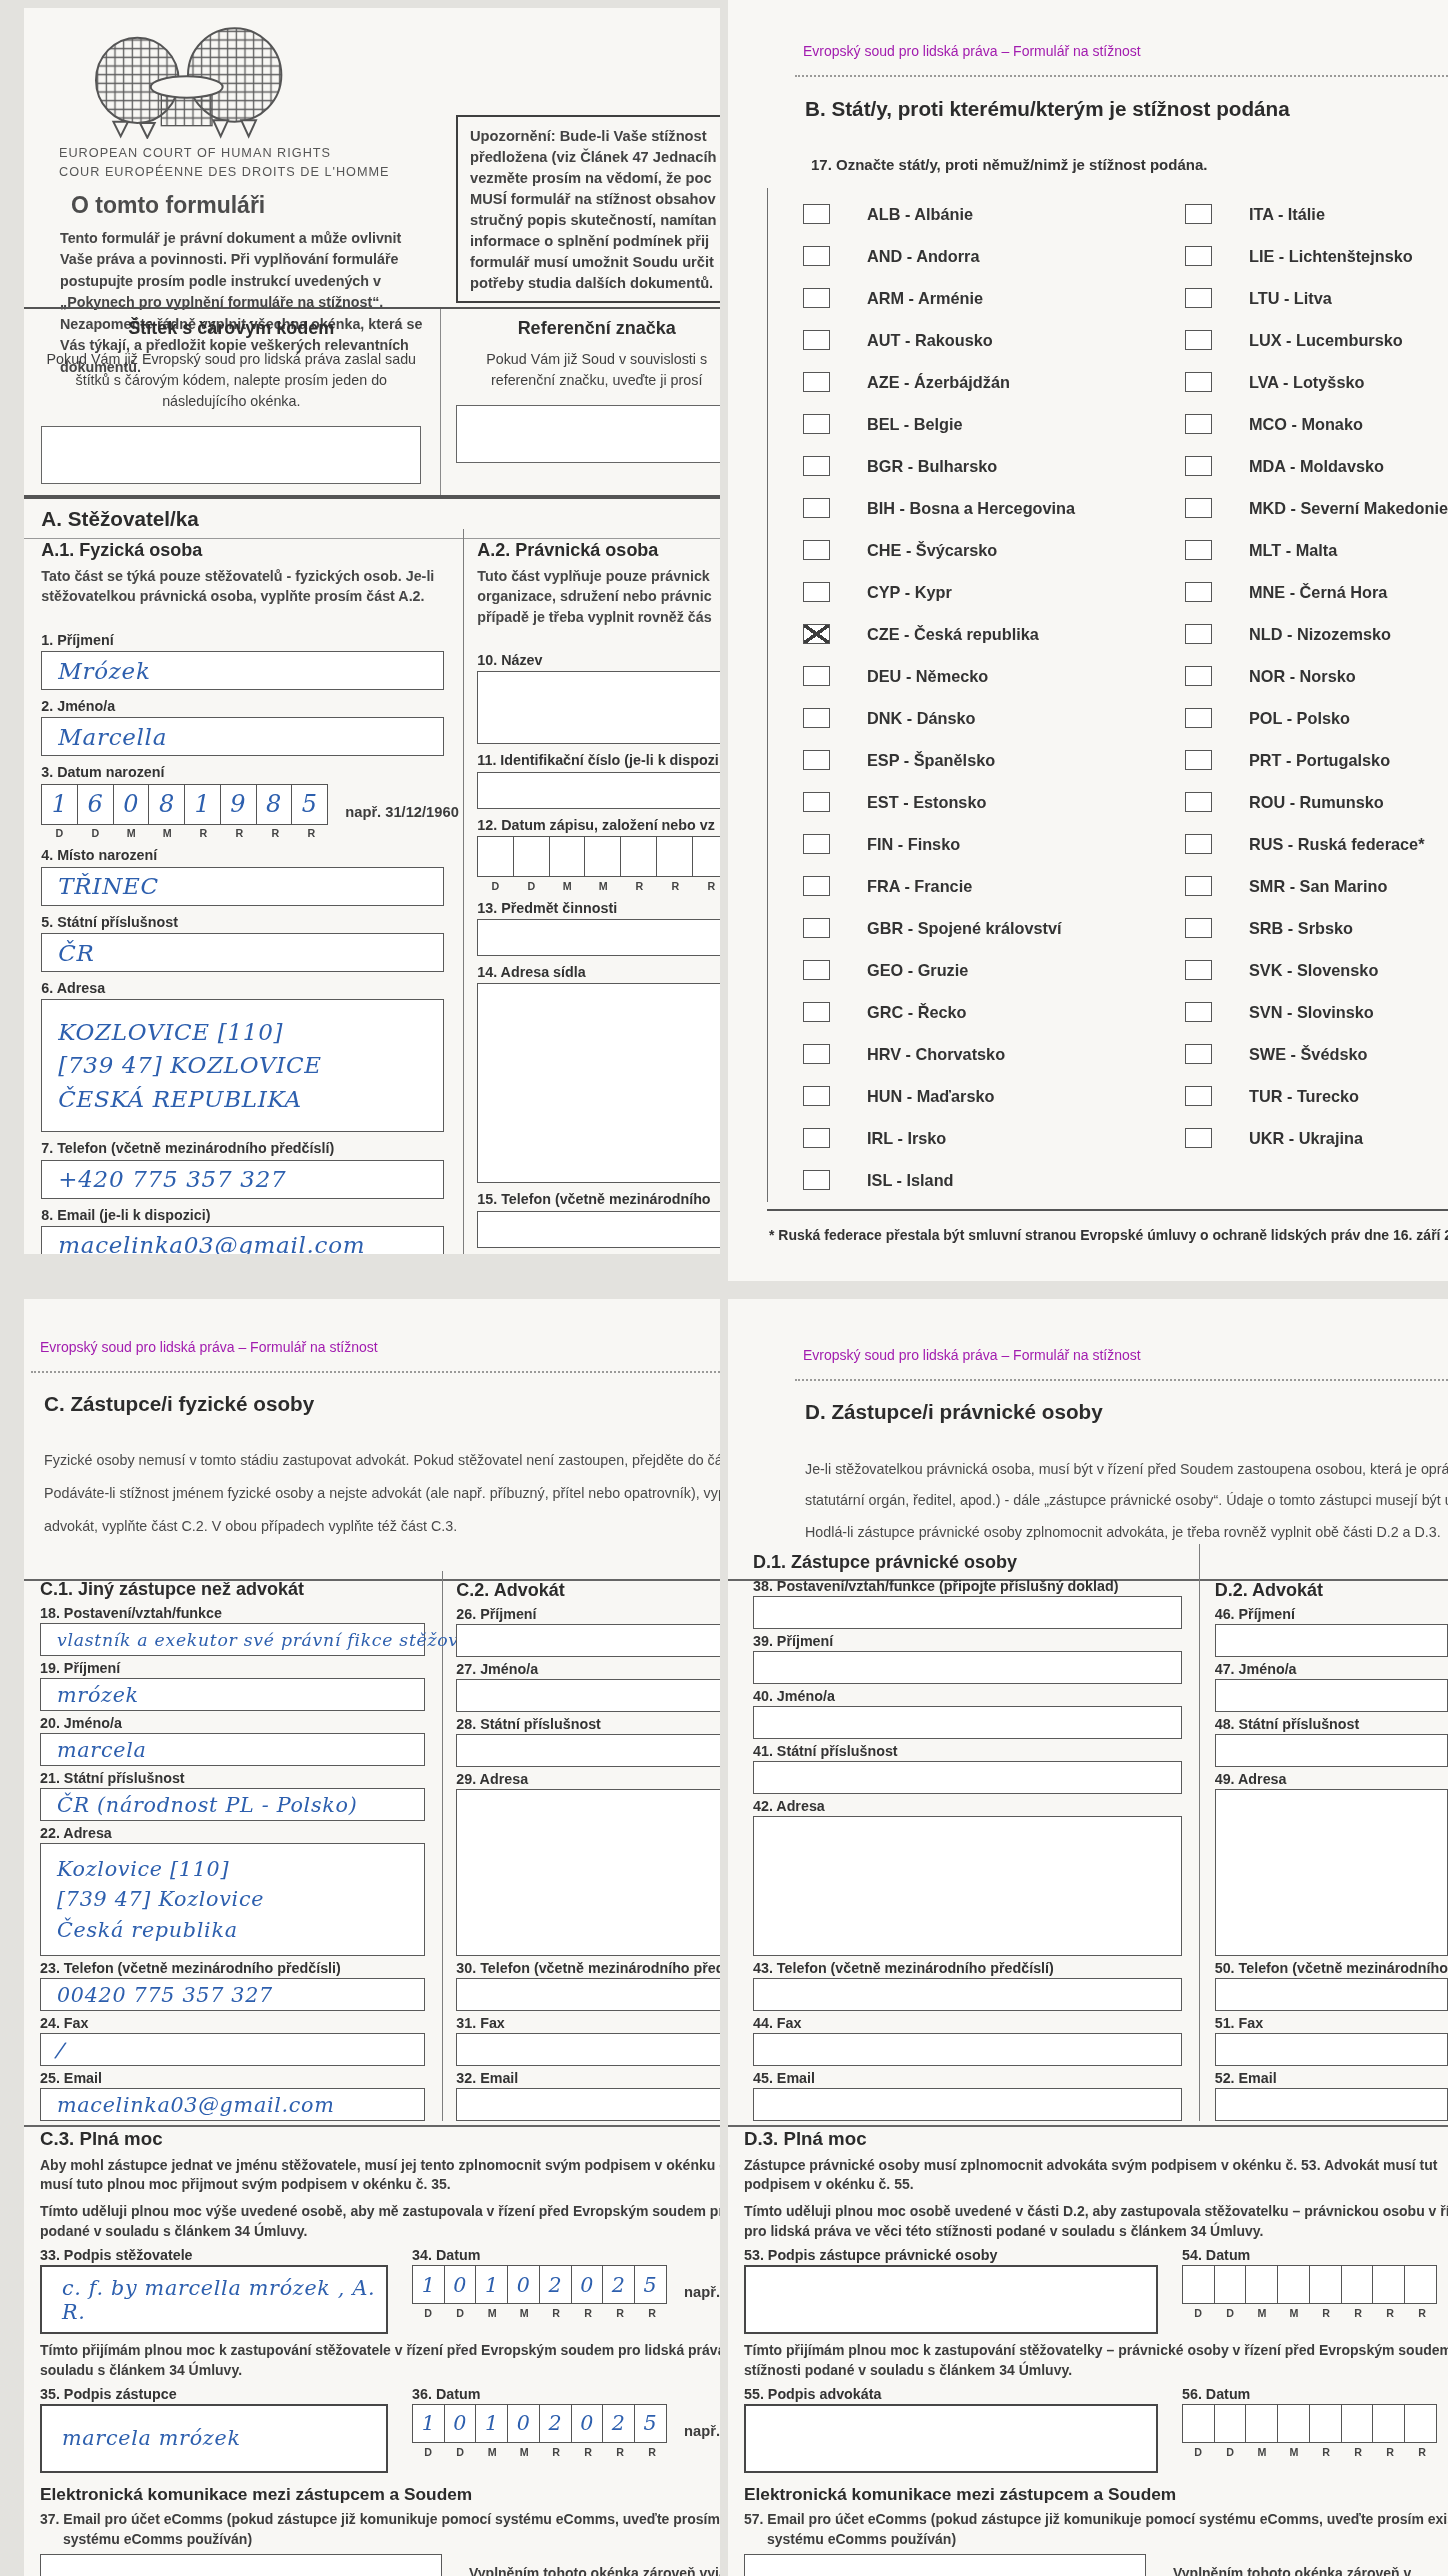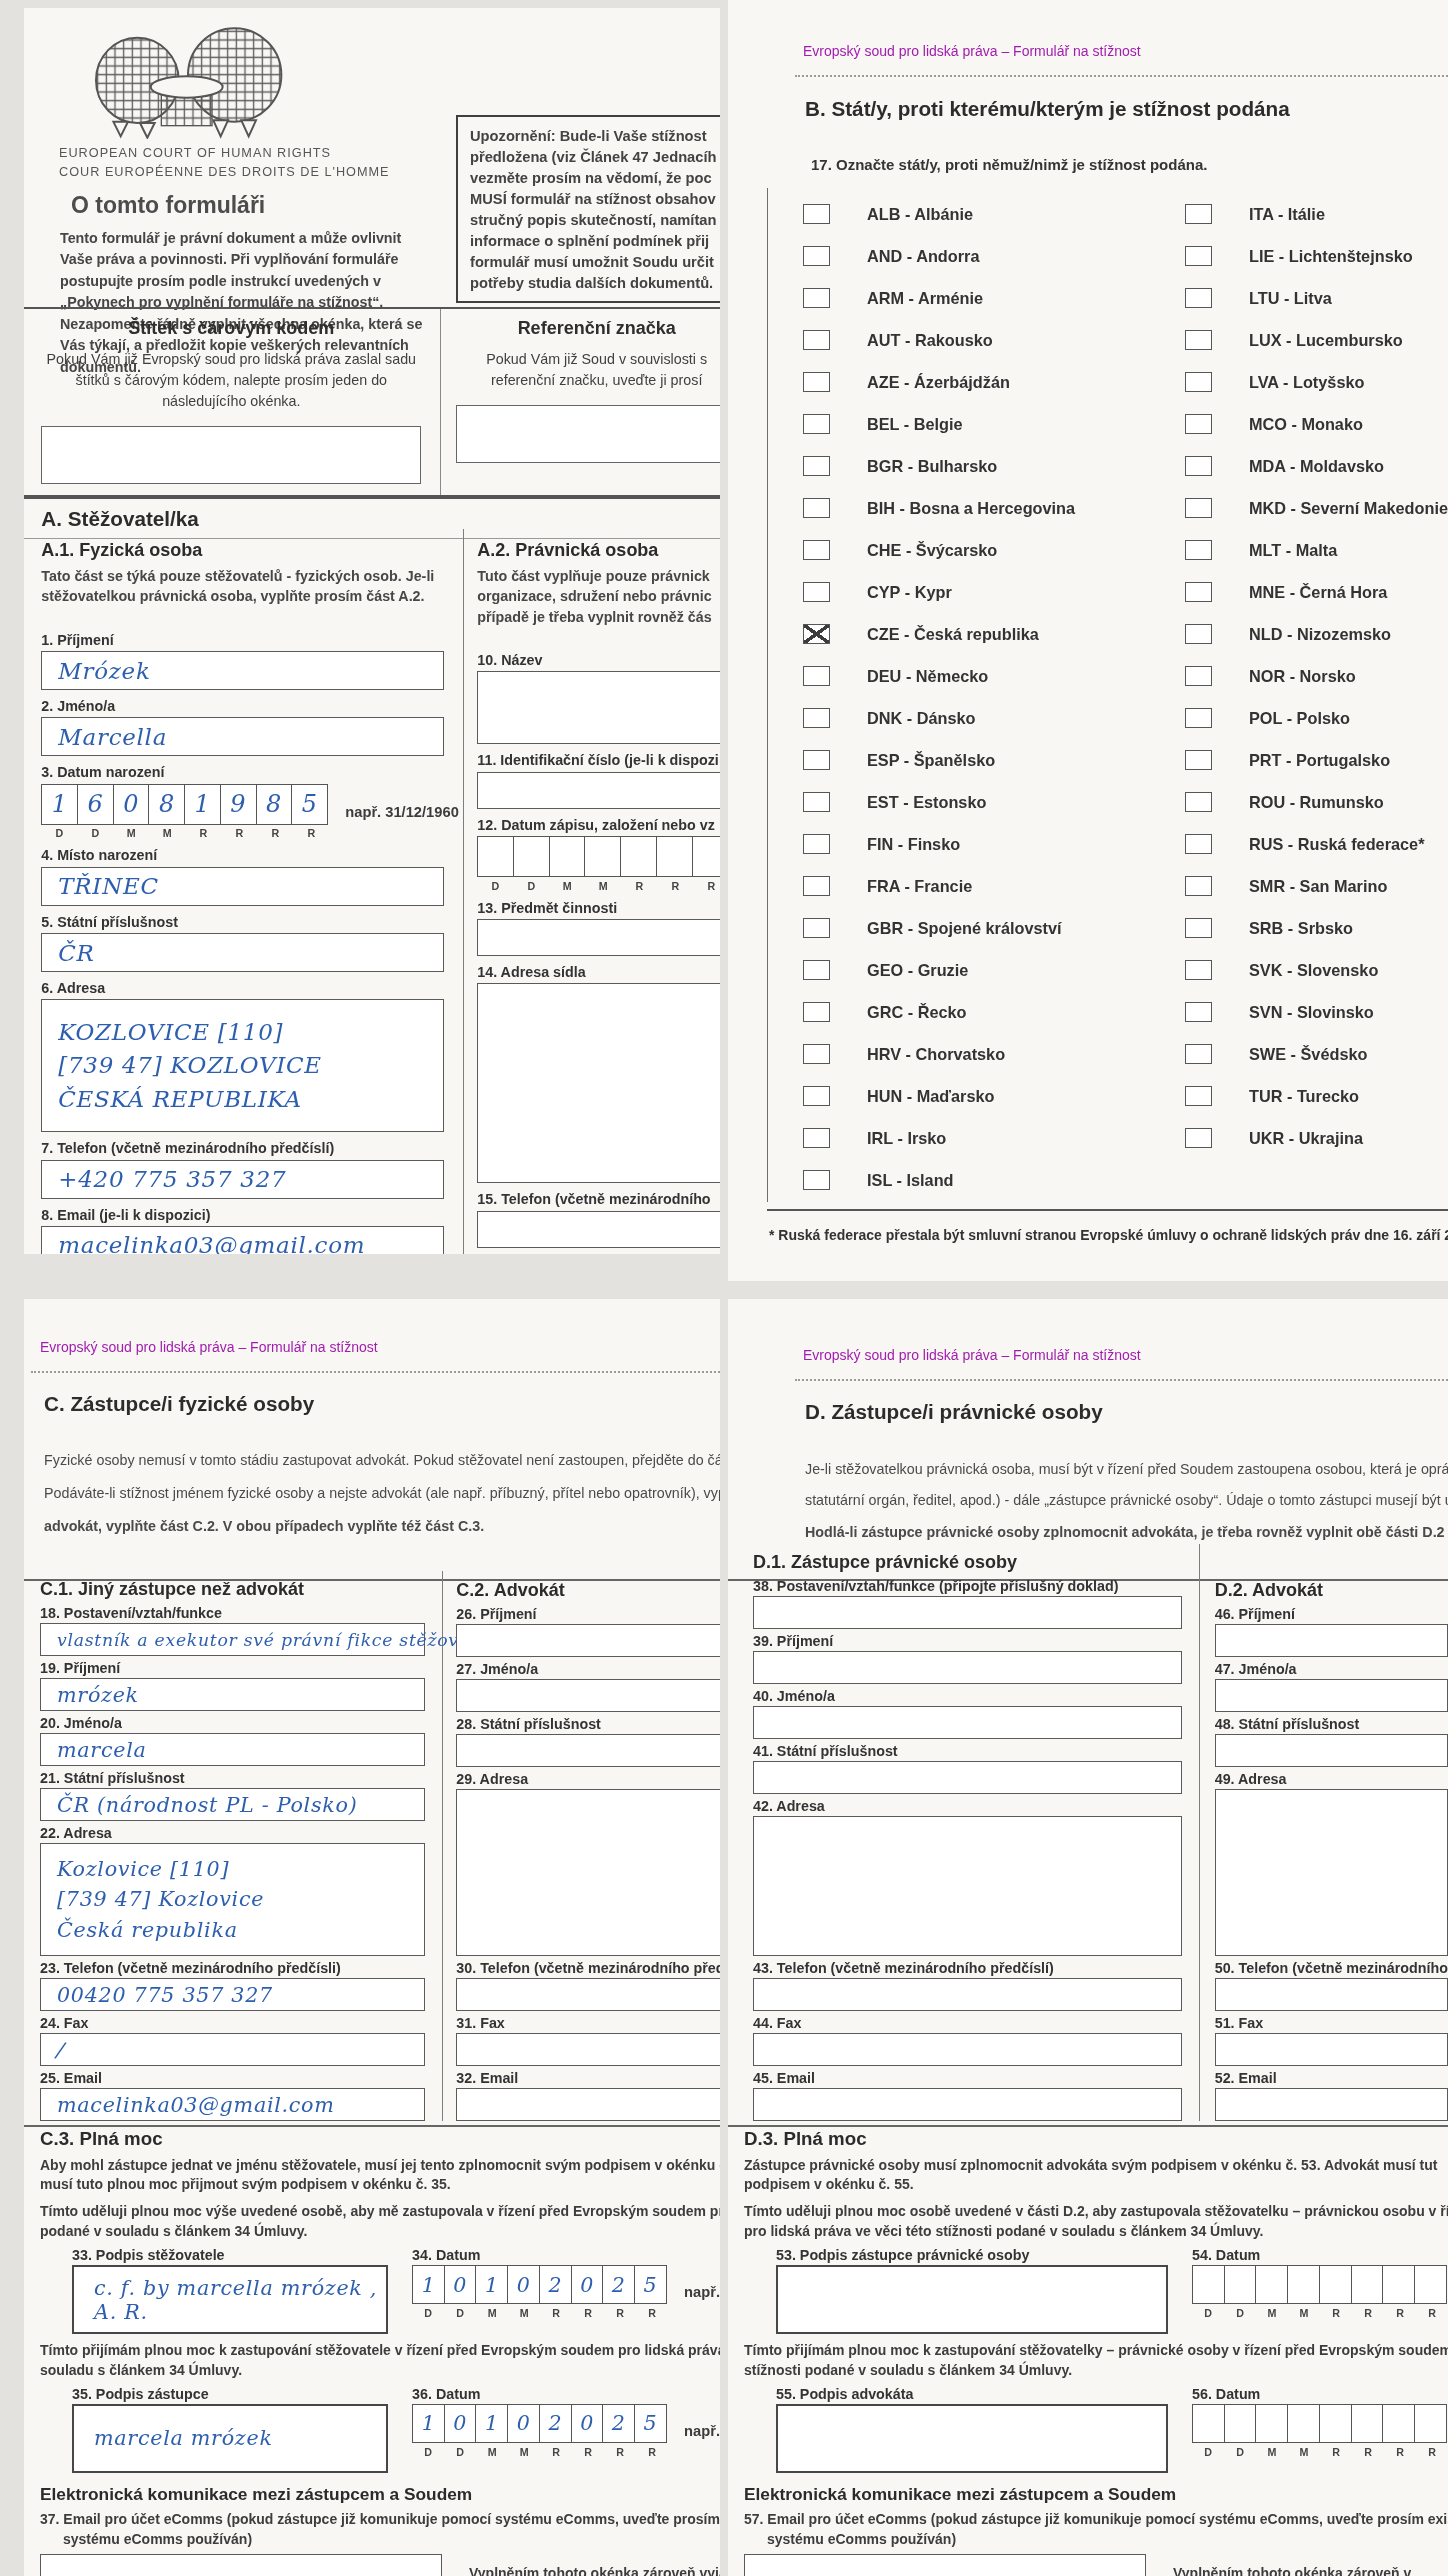--- a/index.html
+++ b/index.html
@@ -9,21 +9,21 @@
   .p1{left:24px;top:8px;width:696px;height:1246px;}
   .p2{left:728px;top:0;width:720px;height:1281px;}
   .p3{left:24px;top:1299px;width:696px;height:1277px;}
   .p4{left:728px;top:1299px;width:720px;height:1277px;}
 
   
   .phead{position:absolute;font-size:14px;color:#a21caf;white-space:nowrap;}
   .hsep{position:absolute;left:0;right:0;border-top:2px dotted #9a9a98;}
   .h-section{position:absolute;font-size:20.7px;font-weight:700;color:#2c2c2c;white-space:nowrap;}
   .para{font-size:14.3px;color:#3f3f3f;line-height:1.5;}
-  .bold{font-weight:700;}
+  .bold{font-weight:400;}
   .nowrap{white-space:nowrap;overflow:hidden;}
 
   
   .logo-wrap{position:absolute;left:35px;top:18.7px;width:253px;text-align:center;}
   .logo-cap{font-size:12.7px;color:#565656;letter-spacing:1px;margin-top:5.3px;white-space:nowrap;}
 
   
   .notice{position:absolute;left:432px;top:107px;width:287px;height:188px;border:2px solid #3f3f3f;
           padding:9.3px 0 0 12px;box-sizing:border-box;font-size:14.7px;font-weight:700;color:#434343;line-height:1.43;}
   .notice .nline{white-space:nowrap;overflow:hidden;}
@@ -110,21 +110,21 @@
   .p4 .colL .fbox.xl{height:140px;}
   .p4 .colR .fbox.xl{height:167px;}
   .p3 .hand,.p4 .hand{font-size:20.7px;}
 
   
   .poa{position:absolute;left:0;top:826px;bottom:0;width:100%;box-sizing:border-box;
        border-top:2px solid #666;padding:0 0 0 16px;}
   .poa .ptitle{font-size:18.7px;font-weight:700;color:#2b2b2b;margin:1.3px 0 5.3px 0;}
   .poa .pline{font-size:14px;font-weight:700;color:#3d3d3d;line-height:1.42;white-space:nowrap;overflow:hidden;}
   .pgap{height:6.7px;}
-  .sigrow{display:flex;margin-top:5.3px;margin-left:32px;}
+  .sigrow{display:flex;margin-top:5.3px;}
   .sigcol{width:400px;}
   .p4 .sigcol{width:414px;}
   .sigbox{border:2px solid #474747;background:#fff;height:69px;display:flex;align-items:center;
           padding-left:20px;box-sizing:border-box;}
   .sig{font-size:25px;}
   .datecol{margin-left:24px;}
   .ecomm{font-size:17.3px;font-weight:700;color:#2b2b2b;margin-top:10.7px;}
   .f37row{display:flex;align-items:flex-start;margin-top:4px;}
   .emailbox{border:1.3px solid #5a5a5a;background:#fff;width:400px;height:52px;flex:0 0 auto;}
   .sidenote{margin:10.7px 0 0 27px;}

